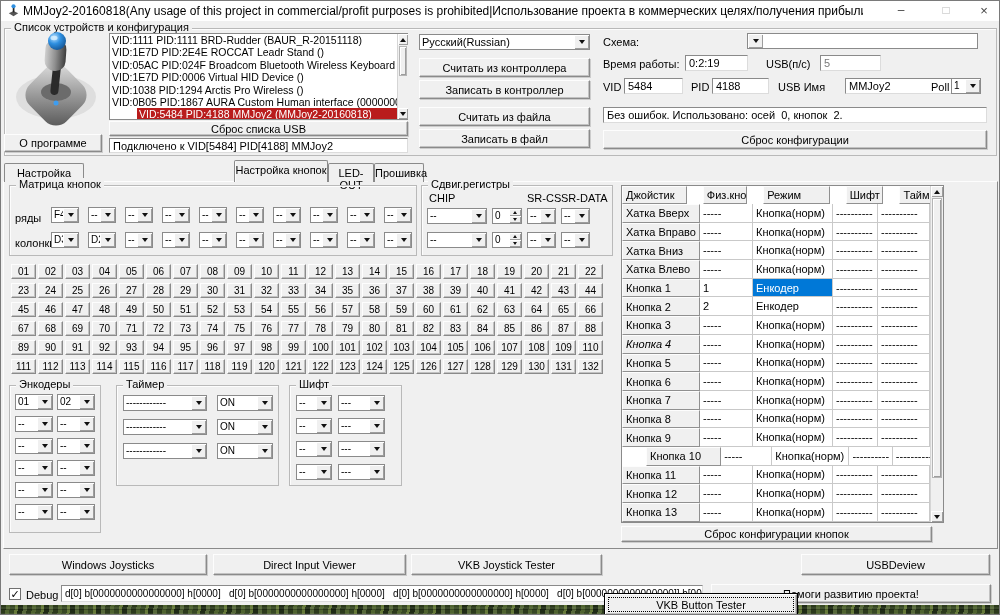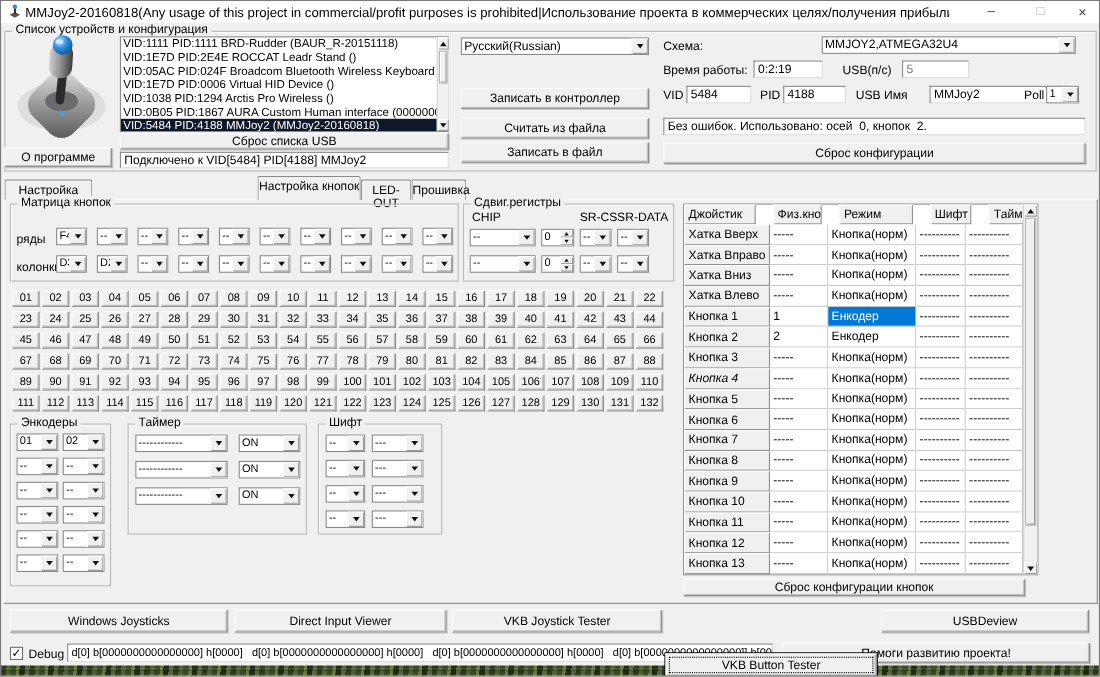--- a/index.html
+++ b/index.html
@@ -32,21 +32,21 @@
   
   .spin { background:#fff; border:1px solid #8a8a8a; display:inline-flex; height:16px; width:30px; vertical-align:top; }
   .spin .sval { flex:1; font-size:10px; padding:1px 0 0 2px; }
   .spin .sbtns { width:12px; display:flex; flex-direction:column; }
   .spin .sbtn { flex:1; background:#f0f0f0; box-shadow:inset 1px 1px 0 #fff, inset -1px -1px 0 #9d9d9d; display:flex; align-items:center; justify-content:center; }
   .spin .arrdn, .spin .arrup { border-left-width:2.5px; border-right-width:2.5px; border-top-width:3px; border-bottom-width:3px; }
 
   
   #device-list { position:absolute; left:108px; top:32px; width:299px; height:87px; background:#fff; border:1px solid #8a8a8a; overflow:hidden; }
   .lvitem { height:12.4px; line-height:12.4px; font-size:10.5px; padding-left:2px; white-space:nowrap; overflow:hidden; width:288px; }
-  .lvitem.sel { background:#0f172a; color:#fff; }
+  .lvitem.sel { background:#b91c1c; color:#fff;margin-left:27px; }
 
   
   .sb { position:absolute; background:#f0f0f0; border-left:1px solid #d5d5d5; }
   .sbarrow { position:absolute; left:0; width:100%; height:11px; background:#f0f0f0; box-shadow:inset 1px 1px 0 #fff, inset -1px -1px 0 #9d9d9d; display:flex; align-items:center; justify-content:center; }
   .sbthumb { position:absolute; left:1px; right:1px; background:#f0f0f0; box-shadow:inset 1px 1px 0 #fff, inset -1px -1px 0 #9d9d9d; border:1px solid #b5b5b5; }
 
   
   .tab { position:absolute; top:162px; height:19px; background:#f0f0f0; border:1px solid #8a8a8a; border-bottom:none; border-top-left-radius:2px; border-top-right-radius:2px; text-align:center; padding-top:3px; z-index:2; }
   .tab.active { top:159px; height:22px; z-index:4; box-shadow:inset 1px 0 0 #fdfdfd; }
   #panel { position:absolute; left:2px; top:180px; width:995px; height:368px; background:#f0f0f0; border:1px solid #8a8a8a; border-top-color:#fdfdfd; border-left-color:#fdfdfd; z-index:1; }
@@ -157,27 +157,27 @@
   <div class="raised" style="left:108px; top:120px; width:299px; height:15px;">Сброс списка USB</div>
   <div class="raised" style="left:3px; top:133px; width:98px; height:18px;text-align:right;">О программе</div>
   <div class="sunken" style="left:108px; top:137px; width:299px; height:15px;">Подключено к VID[5484] PID[4188] MMJoy2</div>
 
   <div class="combo" style="position:absolute; left:418px; top:33px; width:171px;">
     <span class="val" style="font-size:11px;">Русский(Russian)</span>
     <span class="cbtn">
         <span class="arrdn"></span>
       </span>
   </div>
+  <div class="raised" style="left:418px; top:57px; width:171px; height:19px;">Считать из контроллера</div>
   <div class="raised" style="left:418px; top:79px; width:171px; height:19px;">Записать в контроллер</div>
   <div class="raised" style="left:418px; top:106px; width:171px; height:19px;">Считать из файла</div>
   <div class="raised" style="left:418px; top:128px; width:171px; height:19px;">Записать в файл</div>
 
   <span class="lbl" style="left:602px; top:35px;">Схема:</span>
   <div class="combo" style="position:absolute; left:746px; top:32px; width:231px;">
-    <span class="val" style="font-size:11px;">MMJOY2,ATMEGA32U4</span>
     <span class="cbtn">
         <span class="arrdn"></span>
       </span>
   </div>
   <span class="lbl" style="left:602px; top:57px;">Время работы:</span>
   <div class="sunken" style="left:684px; top:54px; width:63px; height:16px;">0:2:19</div>
   <span class="lbl" style="left:765px; top:57px;">USB(п/с)</span>
   <div class="sunken" style="left:819px; top:54px; width:61px; height:16px; color:#7a7a7a;">5</div>
   <span class="lbl" style="left:602px; top:80px;">VID</span>
   <div class="sunken" style="left:623px; top:77px; width:59px; height:16px;">5484</div>
@@ -828,21 +828,21 @@
           <div class="tcell" style="width: 52px;">----------</div>
         </div>
         <div class="trow">
           <div class="tcell tname" style="width: 78px;">Кнопка 9</div>
           <div class="tcell" style="width: 53px;">-----</div>
           <div class="tcell" style="width: 80px;">Кнопка(норм)</div>
           <div class="tcell" style="width: 45px;">----------</div>
           <div class="tcell" style="width: 52px;">----------</div>
         </div>
         <div class="trow">
-          <div class="tcell tname" style="width: 78px;">Кнопка 10</div>
+          <div class="tcell tname" style="width: 78px; margin-left: 24px;">Кнопка 10</div>
           <div class="tcell" style="width: 53px;">-----</div>
           <div class="tcell" style="width: 80px;">Кнопка(норм)</div>
           <div class="tcell" style="width: 45px;">----------</div>
           <div class="tcell" style="width: 52px;">----------</div>
         </div>
         <div class="trow">
           <div class="tcell tname" style="width: 78px;">Кнопка 11</div>
           <div class="tcell" style="width: 53px;">-----</div>
           <div class="tcell" style="width: 80px;">Кнопка(норм)</div>
           <div class="tcell" style="width: 45px;">----------</div>

